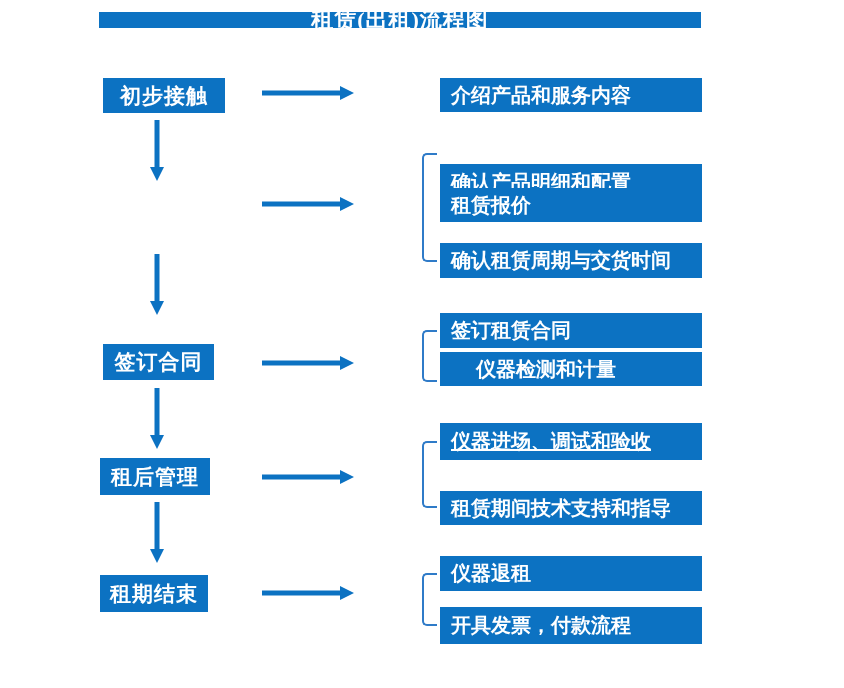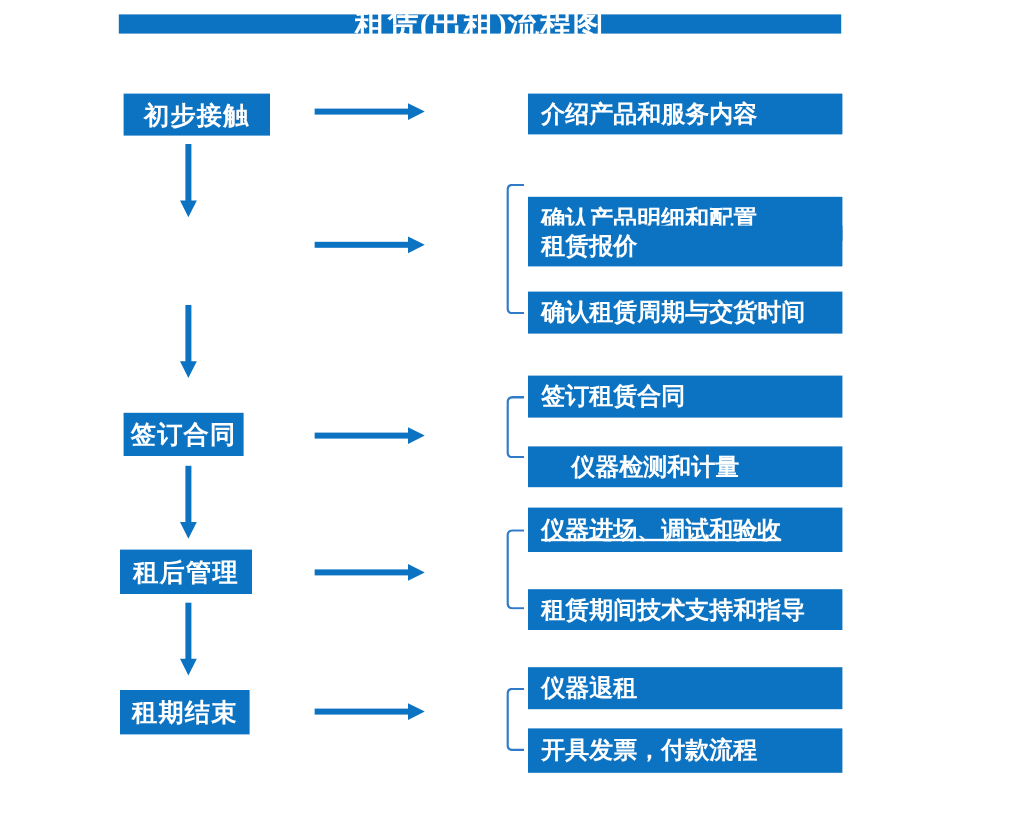--- a/index.html
+++ b/index.html
@@ -20,21 +20,21 @@
     background:var(--bg);
     overflow:hidden;
   }
   .title-bar{
     position:absolute;
     left:99px; top:12px;
     width:602px; height:16px;
     background:var(--primary);
     color:var(--text-on-primary);
     font-weight:bold;
-    font-size:26px;
+    font-size:22px;
     display:flex;
     align-items:center;
     justify-content:center;
     letter-spacing:1px;
   }
   .step{
     position:absolute;
     background:var(--primary);
     color:var(--text-on-primary);
     font-weight:bold;
@@ -74,21 +74,21 @@
   }
 </style>
 </head>
 <body>
 
 <div class="canvas">
 
   <div class="title-bar">租赁(出租)流程图</div>
 
   <div class="step" style="left:103px;top:78px;width:122px;height:35px;">初步接触</div>
-  <div class="step" style="left:103px;top:344px;width:100px;height:36px;">签订合同</div>
+  <div class="step" style="left:103px;top:344px;width:111px;height:36px;">签订合同</div>
   <div class="step" style="left:100px;top:458px;width:110px;height:37px;font-family:Liberation Serif, serif;">租后管理</div>
   <div class="step" style="left:100px;top:575px;width:108px;height:37px;">租期结束</div>
 
   <div class="arrow" style="left:149px;top:120px;">
     <svg width="16" height="62" viewBox="0 0 16 62">
         <rect x="5.5" y="0" width="5" height="48" fill="currentColor"></rect>
         <polygon points="1,47 8,61 15,47" fill="currentColor"></polygon>
       </svg>
   </div>
   <div class="arrow" style="left:149px;top:254px;">
@@ -146,21 +146,21 @@
   <div class="bracket" style="top:441px;height:67px;"></div>
   <div class="bracket" style="top:573px;height:53px;"></div>
 
   <div class="detail" style="top:78px;height:34px;">介绍产品和服务内容</div>
 
   <div class="detail" style="top:135px;height:37px;margin-top:29px;">确认产品明细和配置</div>
   <div class="detail" style="top:188px;height:34px;">租赁报价</div>
   <div class="detail" style="top:243px;height:35px;">确认租赁周期与交货时间</div>
 
   <div class="detail" style="top:313px;height:35px;">签订租赁合同</div>
-  <div class="detail" style="top:372px;height:34px;padding-left:36px;">仪器检测和计量</div>
+  <div class="detail" style="top:352px;height:34px;padding-left:36px;">仪器检测和计量</div>
 
   <div class="detail" style="top:423px;height:37px;text-decoration:underline;">仪器进场、调试和验收</div>
   <div class="detail" style="top:491px;height:34px;">租赁期间技术支持和指导</div>
 
   <div class="detail" style="top:556px;height:35px;">仪器退租</div>
   <div class="detail" style="top:607px;height:37px;">开具发票，付款流程</div>
 
 </div>
 
 </body></html>

